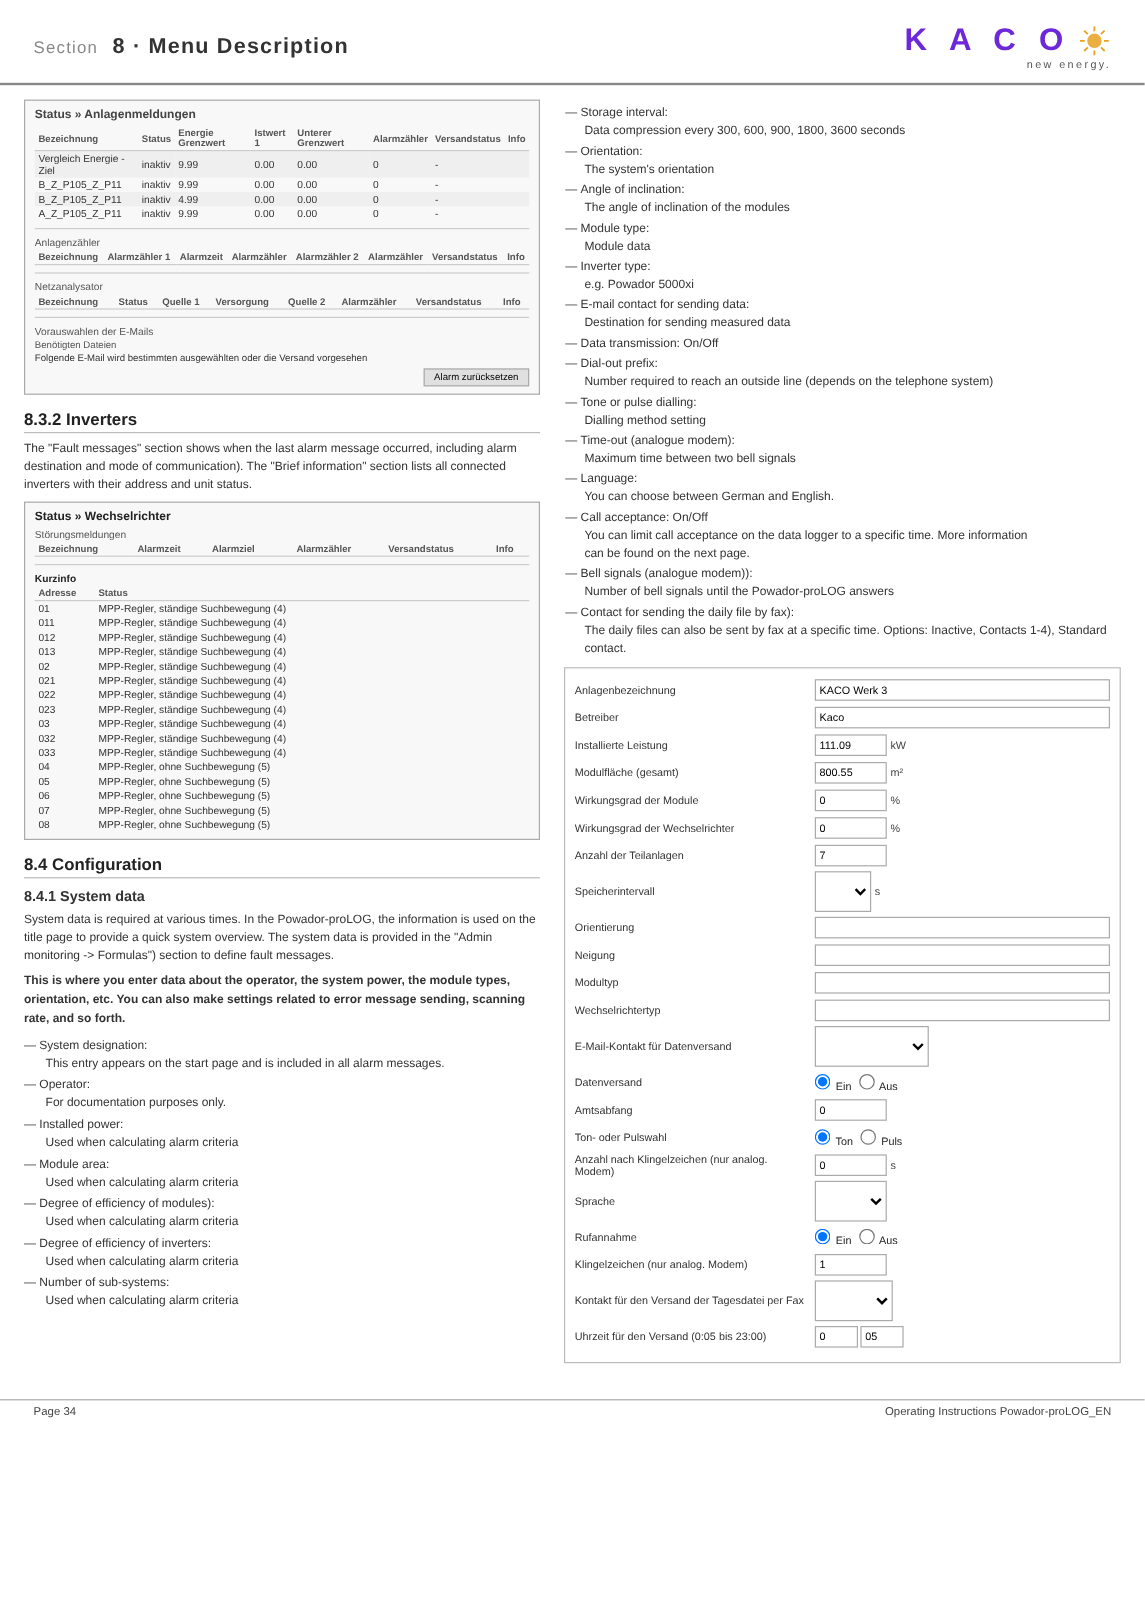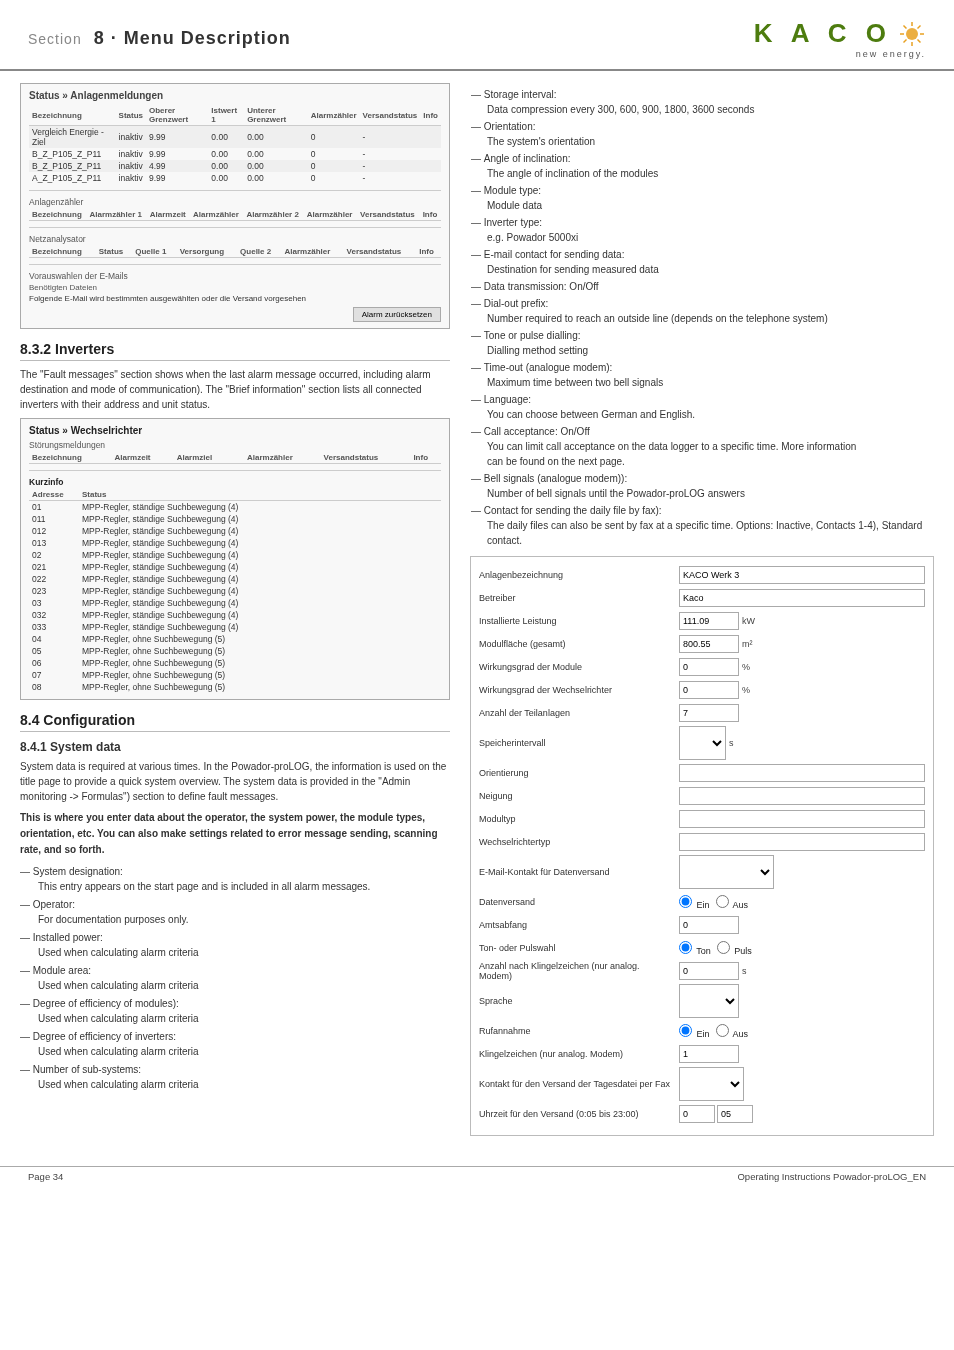--- a/index.html
+++ b/index.html
@@ -35,21 +35,21 @@
     }
     .kaco-logo {
       display: flex;
       flex-direction: column;
       align-items: flex-end;
     }
     .kaco-logo-text {
       font-size: 26px;
       font-weight: bold;
       letter-spacing: 6px;
-      color: #4d7c0f;
+      color: #6d28d9;
     }
     .kaco-logo-sub {
       font-size: 9px;
       color: #555;
       letter-spacing: 2px;
     }
     .kaco-logo-sun {
       width: 28px;
       height: 28px;
       display: inline-block;
@@ -321,21 +321,21 @@
 
   <div class="left-col">
 
     <div class="status-box">
       <div class="status-box-title">Status » Anlagenmeldungen</div>
       <table class="status-table">
         <tbody>
             <tr>
           <th>Bezeichnung</th>
           <th>Status</th>
-          <th>Oberer Grenzwert</th>
+          <th>Energie Grenzwert</th>
           <th>Istwert 1</th>
           <th>Unterer Grenzwert</th>
           <th>Alarmzähler</th>
           <th>Versandstatus</th>
           <th>Info</th>
         </tr>
         <tr>
           <td>Vergleich Energie - Ziel</td>
               <td>inaktiv</td>
               <td>9.99</td>

